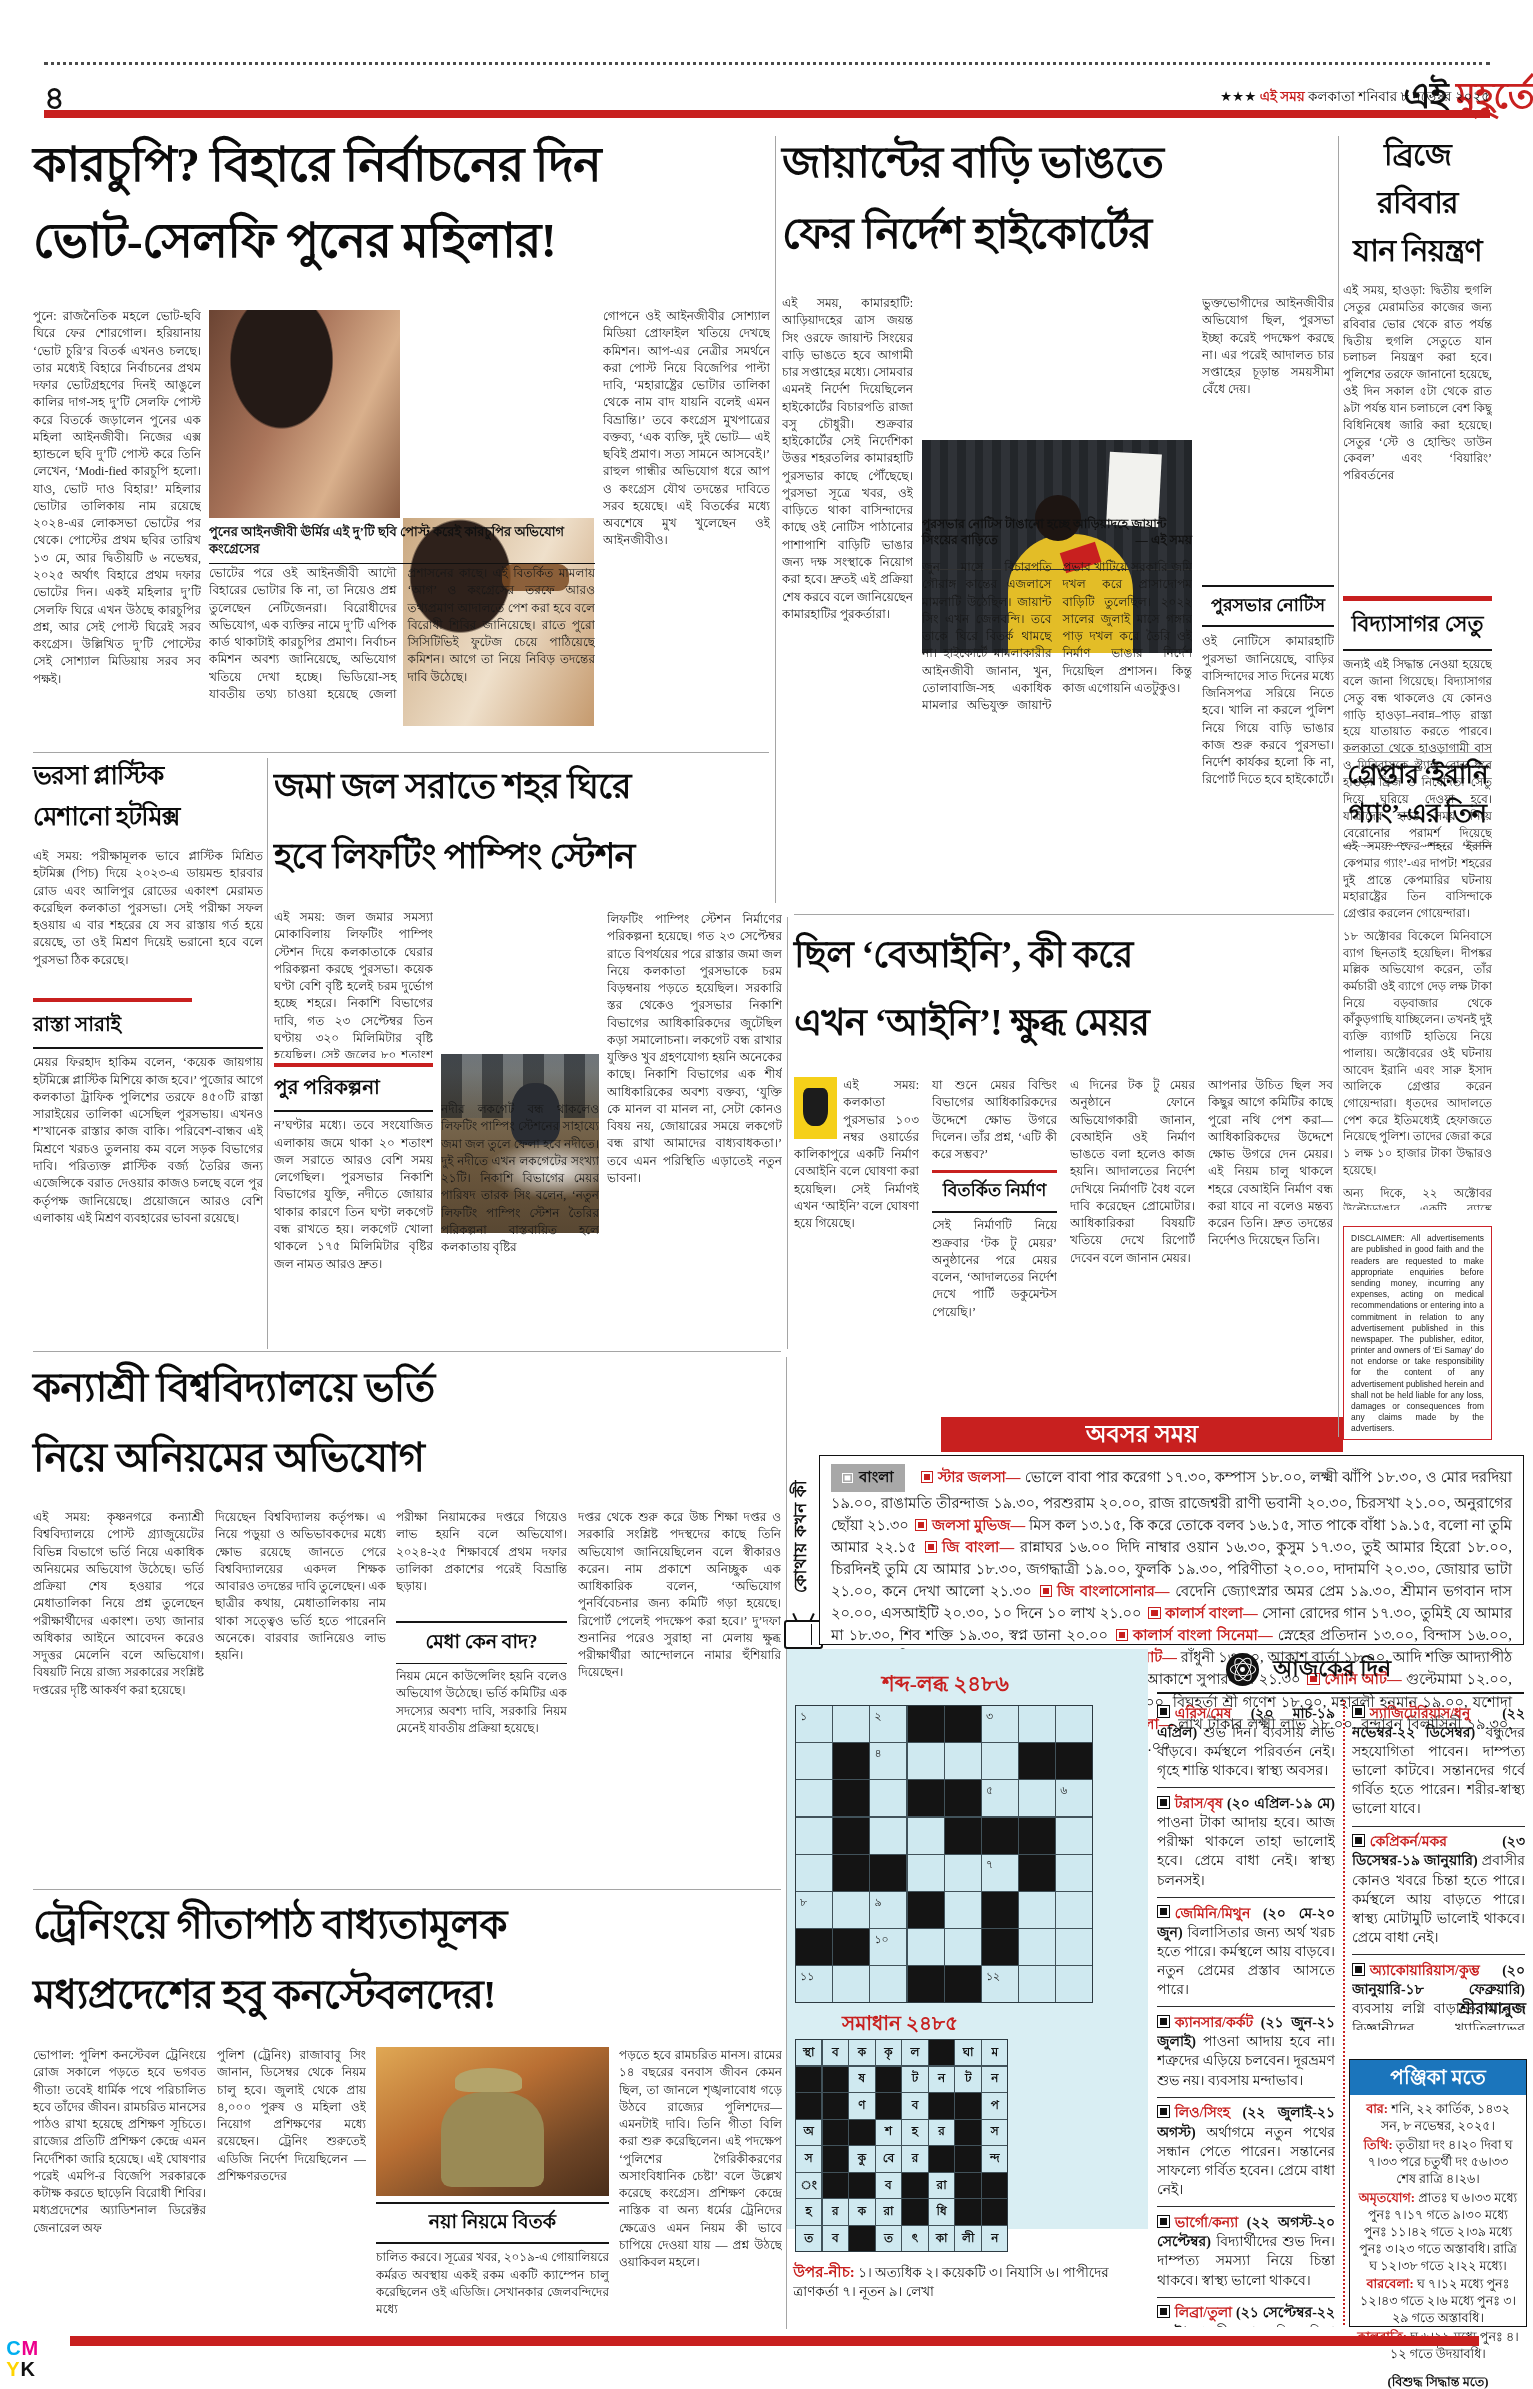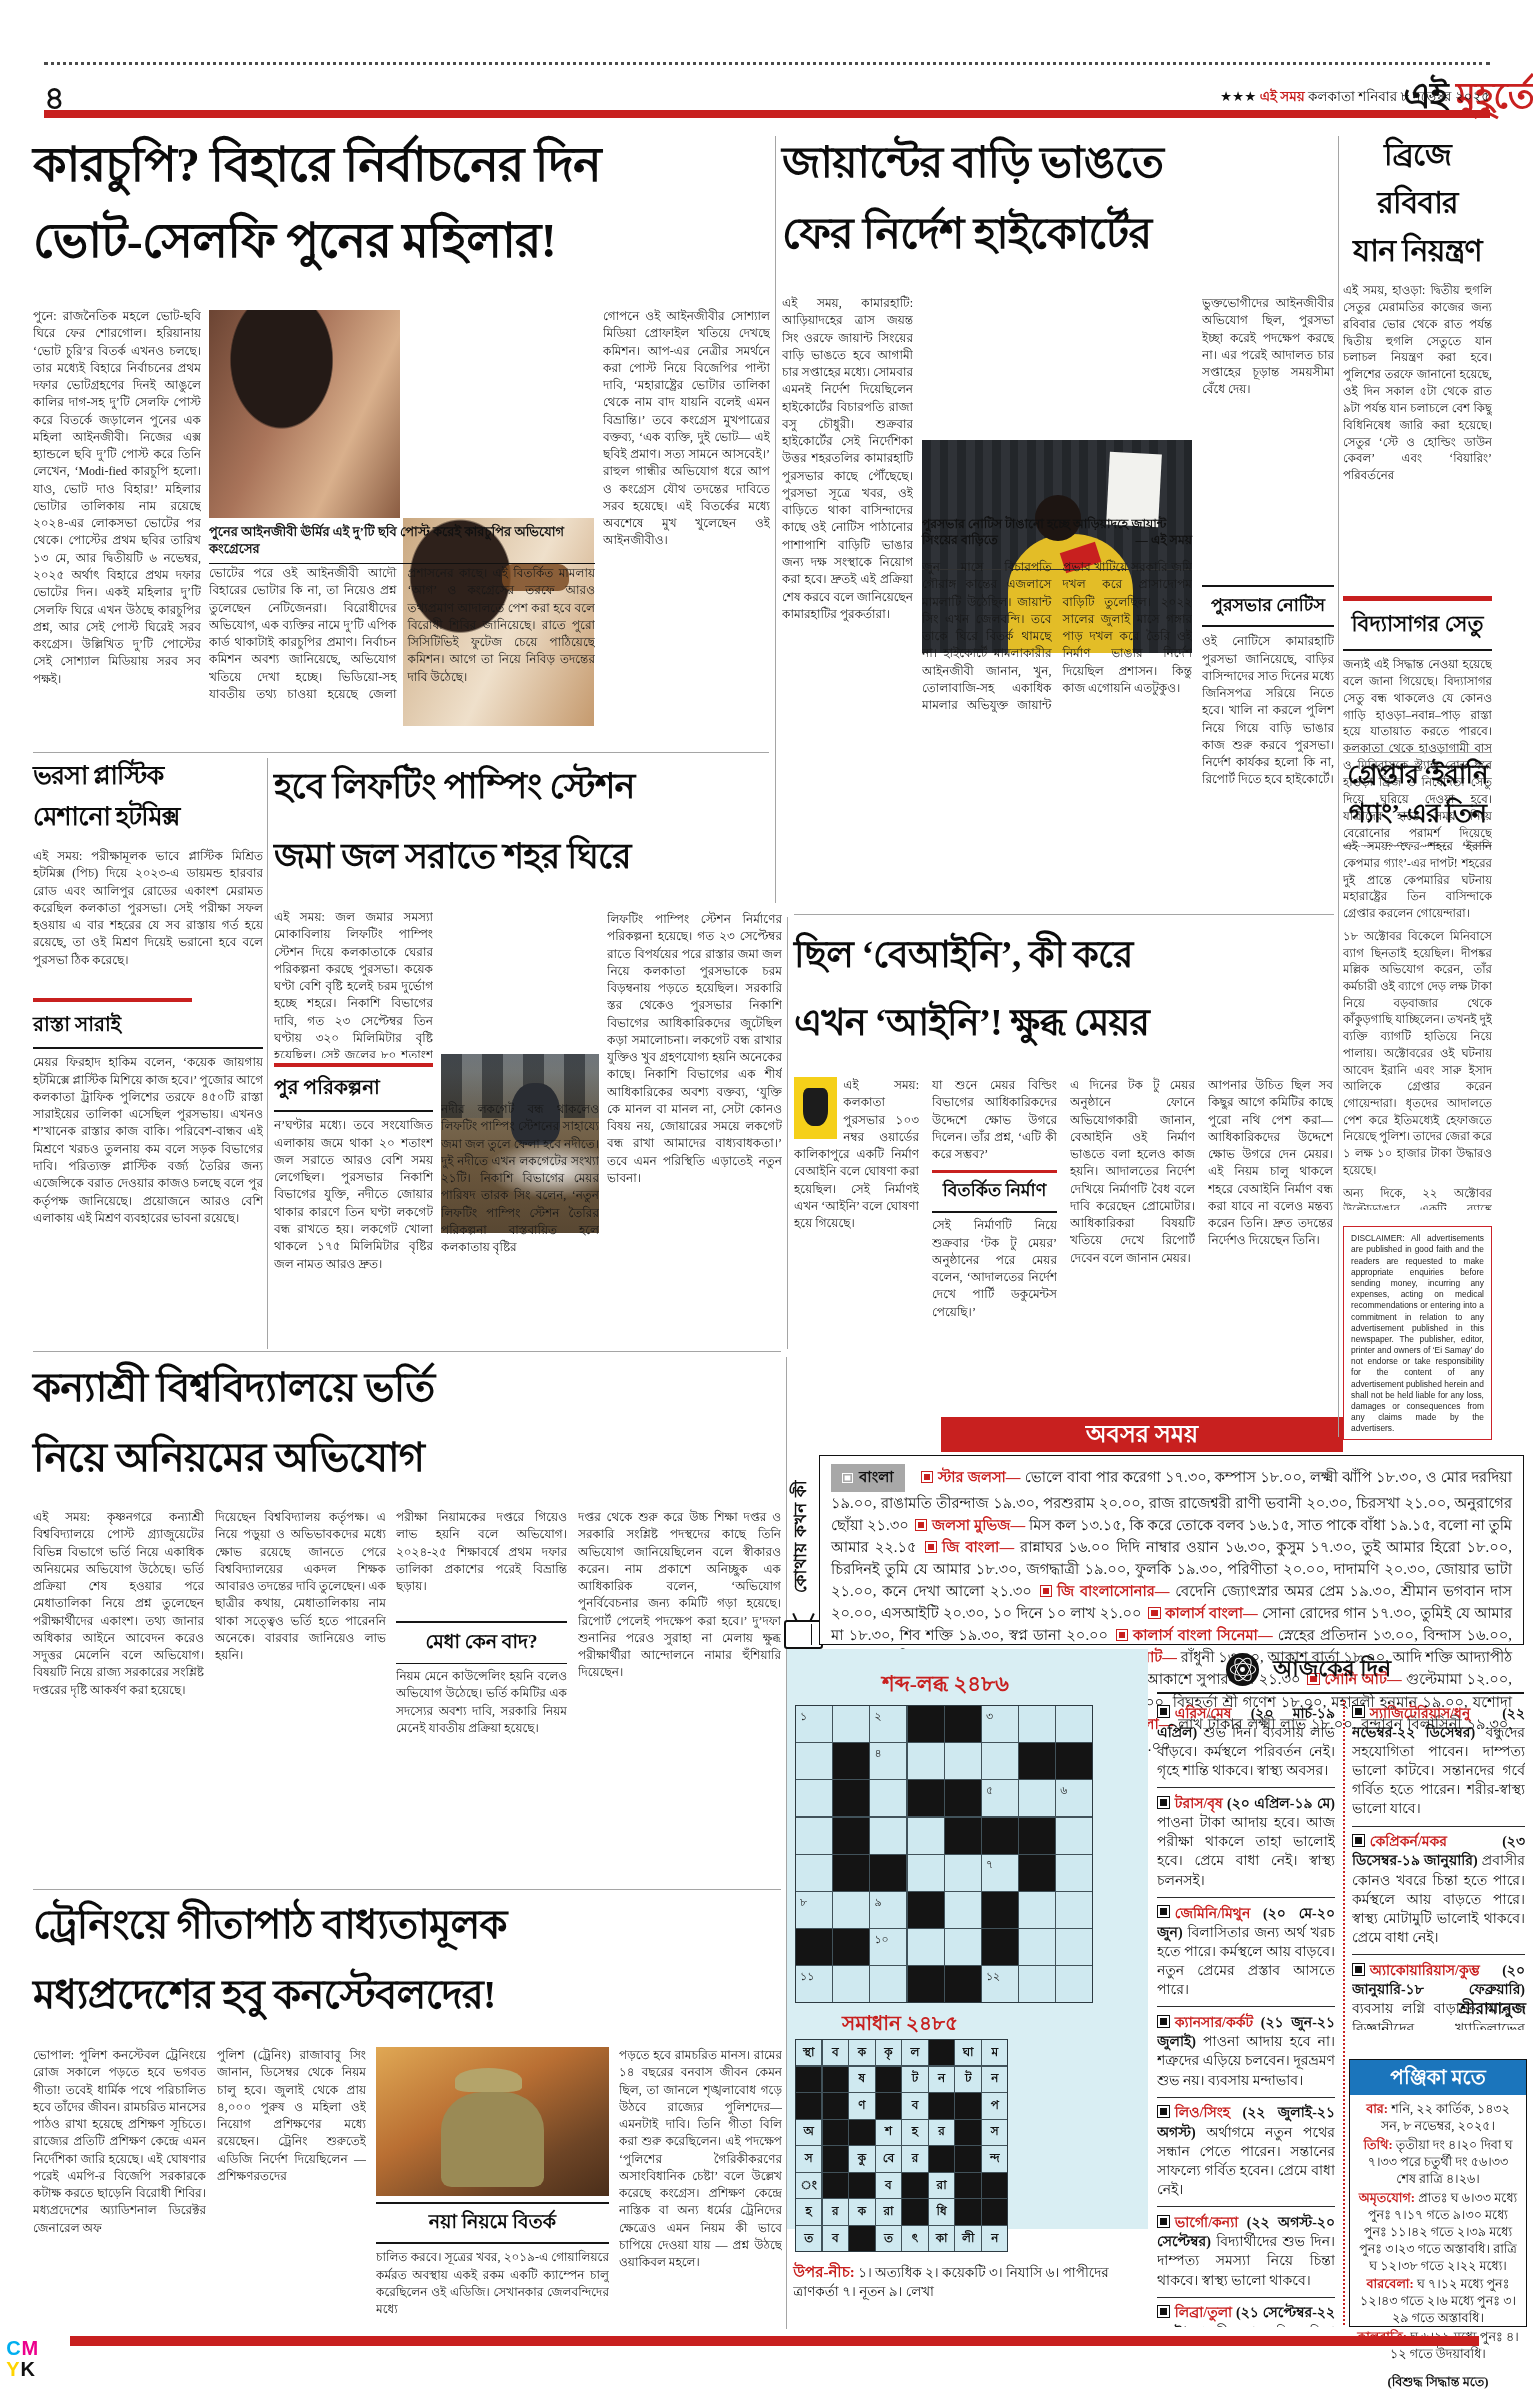--- a/index.html
+++ b/index.html
@@ -188,22 +188,22 @@
     <div class="bt" style="margin-top:11px;height:144px;">এই সময়: পরীক্ষামূলক ভাবে প্লাস্টিক মিশ্রিত হটমিক্স (পিচ) দিয়ে ২০২৩-এ ডায়মন্ড হারবার রোড এবং আলিপুর রোডের একাংশ মেরামত করেছিল কলকাতা পুরসভা। সেই পরীক্ষা সফল হওয়ায় এ বার শহরের যে সব রাস্তায় গর্ত হয়ে রয়েছে, তা ওই মিশ্রণ দিয়েই ভরানো হবে বলে পুরসভা ঠিক করেছে।</div>
     <div class="redrule" style="height:4px;width:159px;margin:6.3px 0;"></div>
     <div class="subh" style="font-size:20px;text-align:left;">রাস্তা সারাই</div>
     <div class="rule" style="height:1.6px;margin:5.6px 0;"></div>
     <div class="bt" style="height:302px;">মেয়র ফিরহাদ হাকিম বলেন, ‘কয়েক জায়গায় হটমিক্সে প্লাস্টিক মিশিয়ে কাজ হবে।’ পুজোর আগে কলকাতা ট্রাফিক পুলিশের তরফে ৪৫০টি রাস্তা সারাইয়ের তালিকা এসেছিল পুরসভায়। এখনও শ’খানেক রাস্তার কাজ বাকি। পরিবেশ-বান্ধব এই মিশ্রণে খরচও তুলনায় কম বলে সড়ক বিভাগের দাবি। পরিত্যক্ত প্লাস্টিক বর্জ্য তৈরির জন্য এজেন্সিকে বরাত দেওয়ার কাজও চলছে বলে পুর কর্তৃপক্ষ জানিয়েছে। প্রয়োজনে আরও বেশি এলাকায় এই মিশ্রণ ব্যবহারের ভাবনা রয়েছে।</div>
   </div>
 
   <div class="abs vsep" style="left:267px;top:758px;height:591px;"></div>
   <div class="abs" style="left:274px;top:752px;width:508px;height:597px;">
     <div class="hl" style="font-size:35px;line-height:70px;">
+      <div>জমা জল সরাতে শহর ঘিরে</div>
       <div>হবে লিফটিং পাম্পিং স্টেশন</div>
-      <div>জমা জল সরাতে শহর ঘিরে</div>
     </div>
     <div class="abs" style="left:0;top:157px;width:159px;height:440px;">
       <div class="bt" style="height:149px;">এই সময়: জল জমার সমস্যা মোকাবিলায় লিফটিং পাম্পিং স্টেশন দিয়ে কলকাতাকে ঘেরার পরিকল্পনা করছে পুরসভা। কয়েক ঘণ্টা বেশি বৃষ্টি হলেই চরম দুর্ভোগ হচ্ছে শহরে। নিকাশি বিভাগের দাবি, গত ২৩ সেপ্টেম্বর তিন ঘণ্টায় ৩২০ মিলিমিটার বৃষ্টি হয়েছিল। সেই জলের ৮০ শতাংশ সরানোও হয় আট থেকে</div>
       <div class="redrule" style="height:4px;margin:4.8px 0;"></div>
       <div class="subh" style="font-size:20px;text-align:left;">পুর পরিকল্পনা</div>
       <div class="rule" style="height:1.6px;margin:5.6px 0;"></div>
       <div class="bt" style="height:235px;">ন’ঘণ্টার মধ্যে। তবে সংযোজিত এলাকায় জমে থাকা ২০ শতাংশ জল সরাতে আরও বেশি সময় লেগেছিল। পুরসভার নিকাশি বিভাগের যুক্তি, নদীতে জোয়ার থাকার কারণে তিন ঘণ্টা লকগেট বন্ধ রাখতে হয়। লকগেট খোলা থাকলে ১৭৫ মিলিমিটার বৃষ্টির জল নামত আরও দ্রুত।</div>
     </div>
     <div class="abs photo ph-flood" style="left:167px;top:162px;width:158px;height:179px;">
       <span class="bldg"></span>

